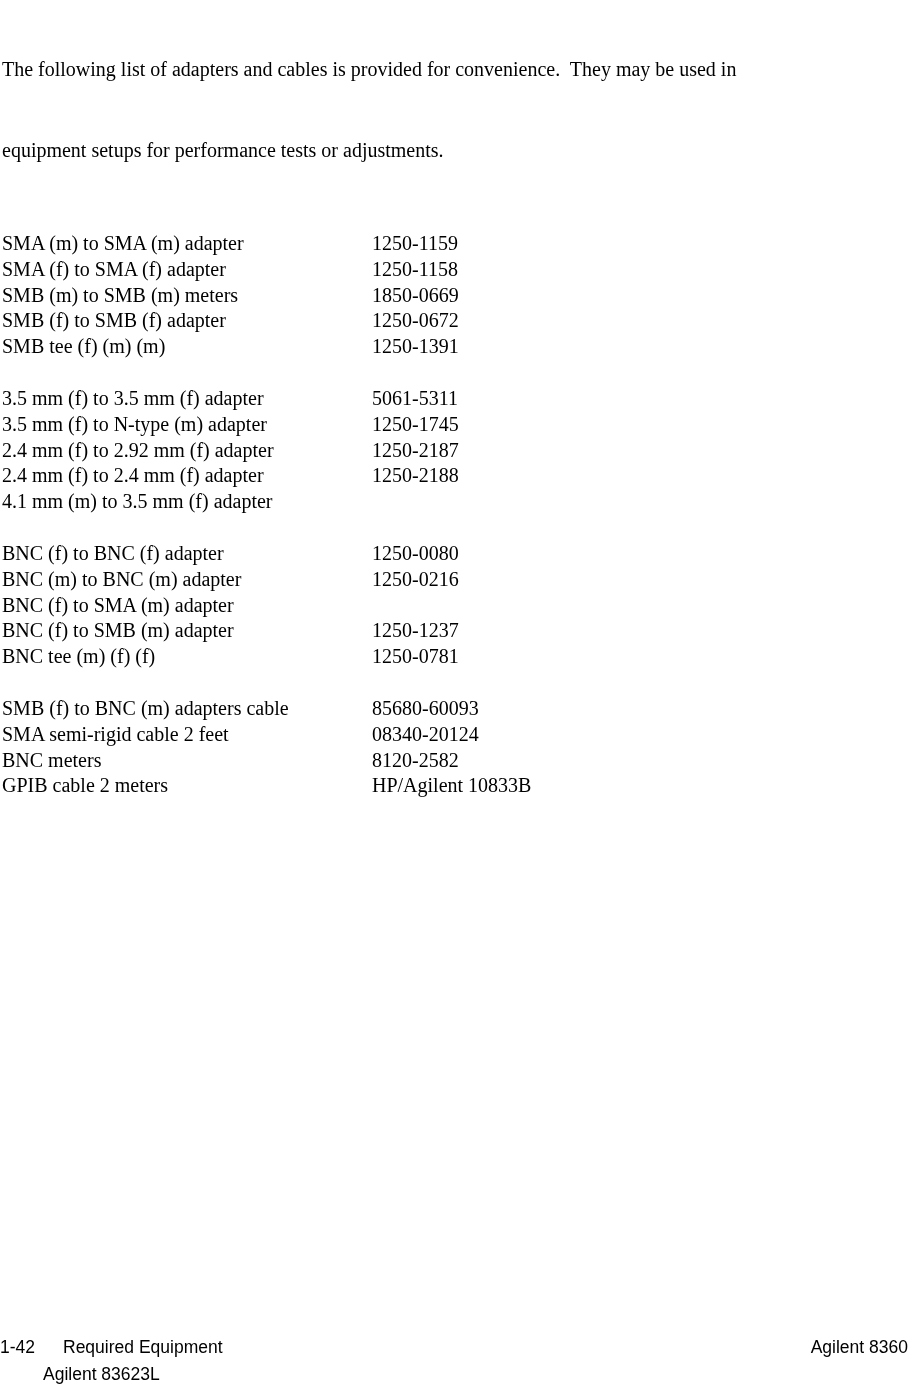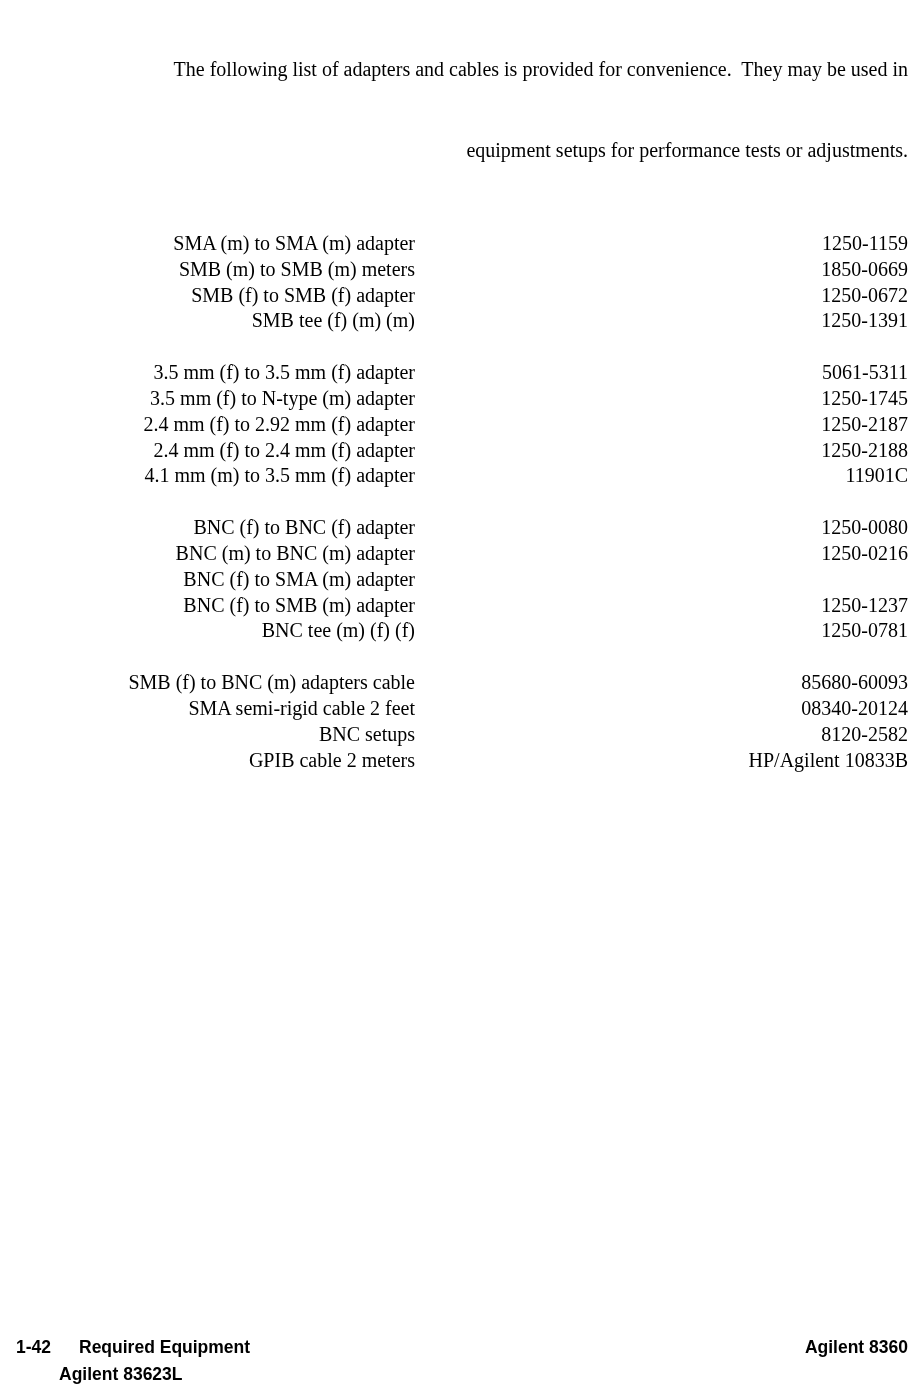--- a/index.html
+++ b/index.html
@@ -16,51 +16,49 @@
     font-size: 20px;
     overflow: hidden;
   }
   .page {
     position: relative;
     width: 908px;
     height: 1388px;
   }
   .content {
     padding: 2px 0 0 2px;
-    text-align: right;
   }
   .intro {
     line-height: 27px;
     white-space: pre-wrap;
   }
   .list {
     margin-top: 13px;
   }
   .group {
     margin-bottom: 26px;
-    margin-left: 43px;
   }
   .row {
     display: flex;
     line-height: 25.8px;
   }
   .item {
     width: 370px;
     flex: 0 0 370px;
   }
   .part {
     flex: 1;
   }
   .footer {
     position: absolute;
-    left: 16px;
+    left: 0;
     right: 0;
     bottom: 0;
     font-family: "Liberation Sans", "DejaVu Sans", sans-serif;
-    font-weight: bold;
+    font-weight: normal;
     font-size: 17.5px;
     line-height: 27px;
   }
   .footer-row {
     display: flex;
     align-items: baseline;
   }
   .pageno {
     display: inline-block;
     width: 63px;
@@ -83,20 +81,24 @@
       <div>The following list of adapters and cables is provided for convenience.  They may be used in</div>
       <div>equipment setups for performance tests or adjustments.</div>
     </div>
     <div class="list">
         <div class="group">
           <div class="row">
             <span class="item">SMA (m) to SMA (m) adapter</span>
             <span class="part">1250-1159</span>
           </div>
           <div class="row">
+            <span class="item">SMA (f) to SMA (f) adapter</span>
+            <span class="part">1250-1158</span>
+          </div>
+          <div class="row">
             <span class="item">SMB (m) to SMB (m) meters</span>
             <span class="part">1850-0669</span>
           </div>
           <div class="row">
             <span class="item">SMB (f) to SMB (f) adapter</span>
             <span class="part">1250-0672</span>
           </div>
           <div class="row">
             <span class="item">SMB tee (f) (m) (m)</span>
             <span class="part">1250-1391</span>
@@ -114,21 +116,20 @@
           <div class="row">
             <span class="item">2.4 mm (f) to 2.92 mm (f) adapter</span>
             <span class="part">1250-2187</span>
           </div>
           <div class="row">
             <span class="item">2.4 mm (f) to 2.4 mm (f) adapter</span>
             <span class="part">1250-2188</span>
           </div>
           <div class="row">
             <span class="item">4.1 mm (m) to 3.5 mm (f) adapter</span>
-            <span class="part">11901C</span>
           </div>
         </div>
         <div class="group">
           <div class="row">
             <span class="item">BNC (f) to BNC (f) adapter</span>
             <span class="part">1250-0080</span>
           </div>
           <div class="row">
             <span class="item">BNC (m) to BNC (m) adapter</span>
             <span class="part">1250-0216</span>
@@ -148,21 +149,21 @@
         <div class="group">
           <div class="row">
             <span class="item">SMB (f) to BNC (m) adapters cable</span>
             <span class="part">85680-60093</span>
           </div>
           <div class="row">
             <span class="item">SMA semi-rigid cable 2 feet</span>
             <span class="part">08340-20124</span>
           </div>
           <div class="row">
-            <span class="item">BNC setups</span>
+            <span class="item">BNC meters</span>
             <span class="part">8120-2582</span>
           </div>
           <div class="row">
             <span class="item">GPIB cable 2 meters</span>
             <span class="part">HP/Agilent 10833B</span>
           </div>
         </div>
       </div>
   </div>
 

